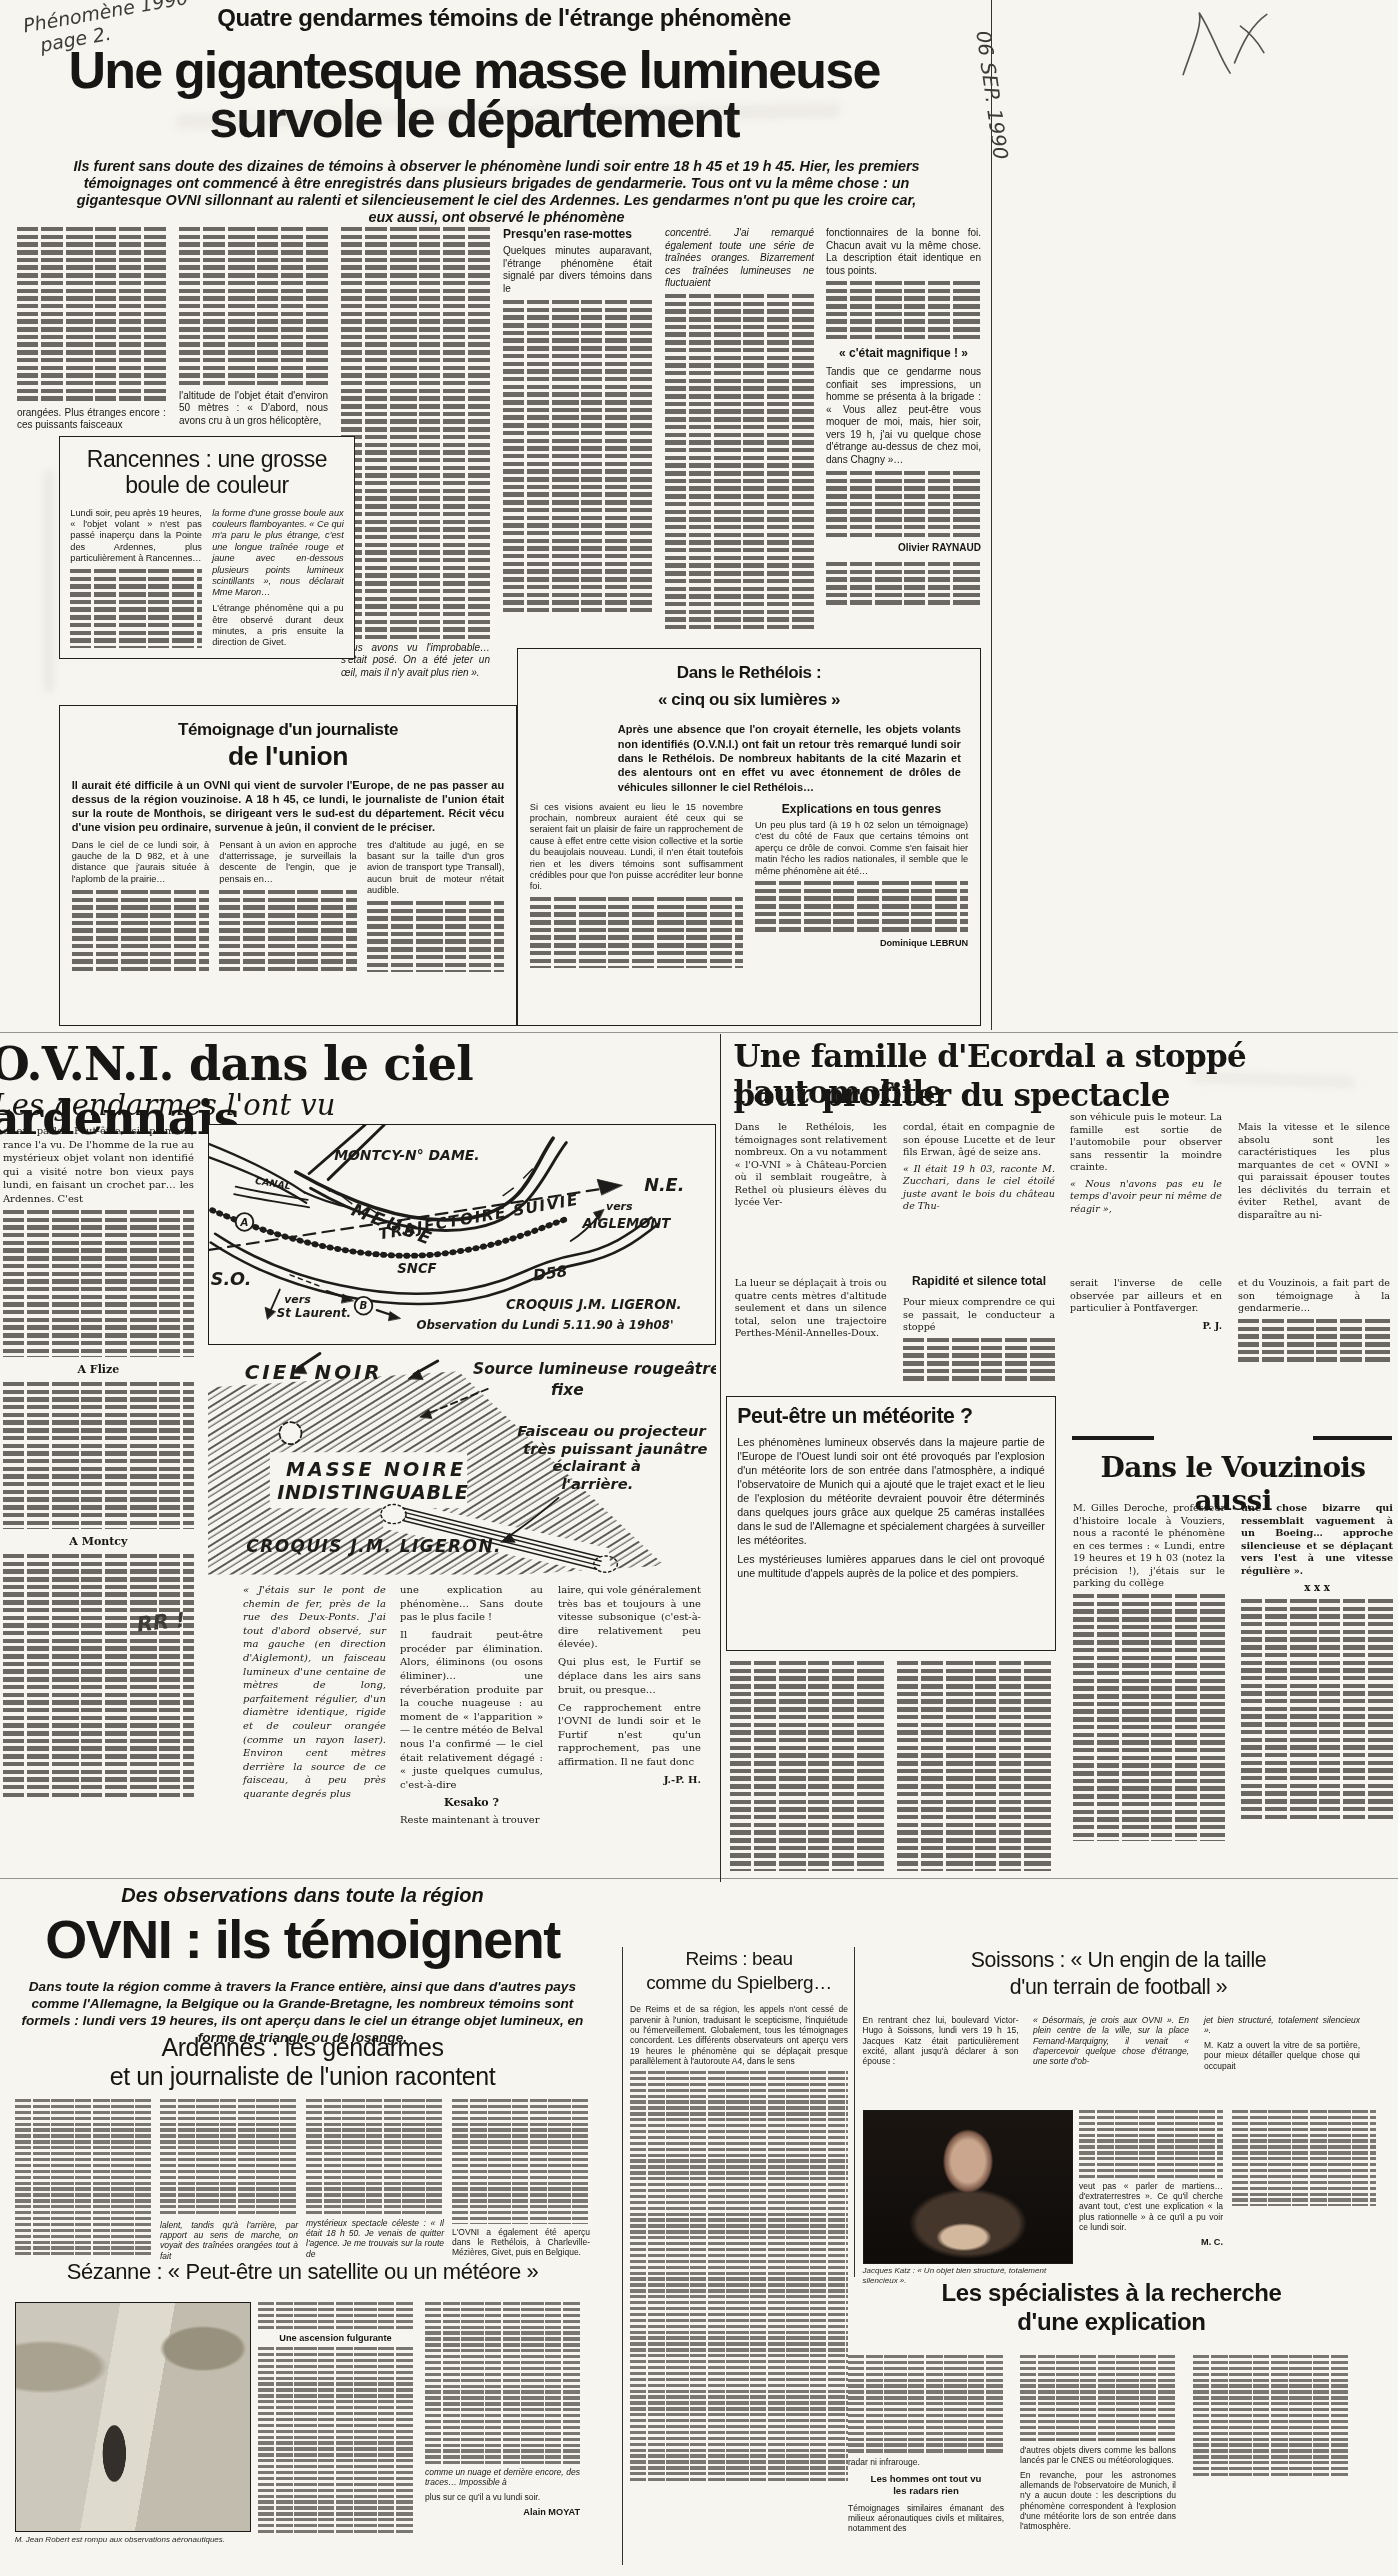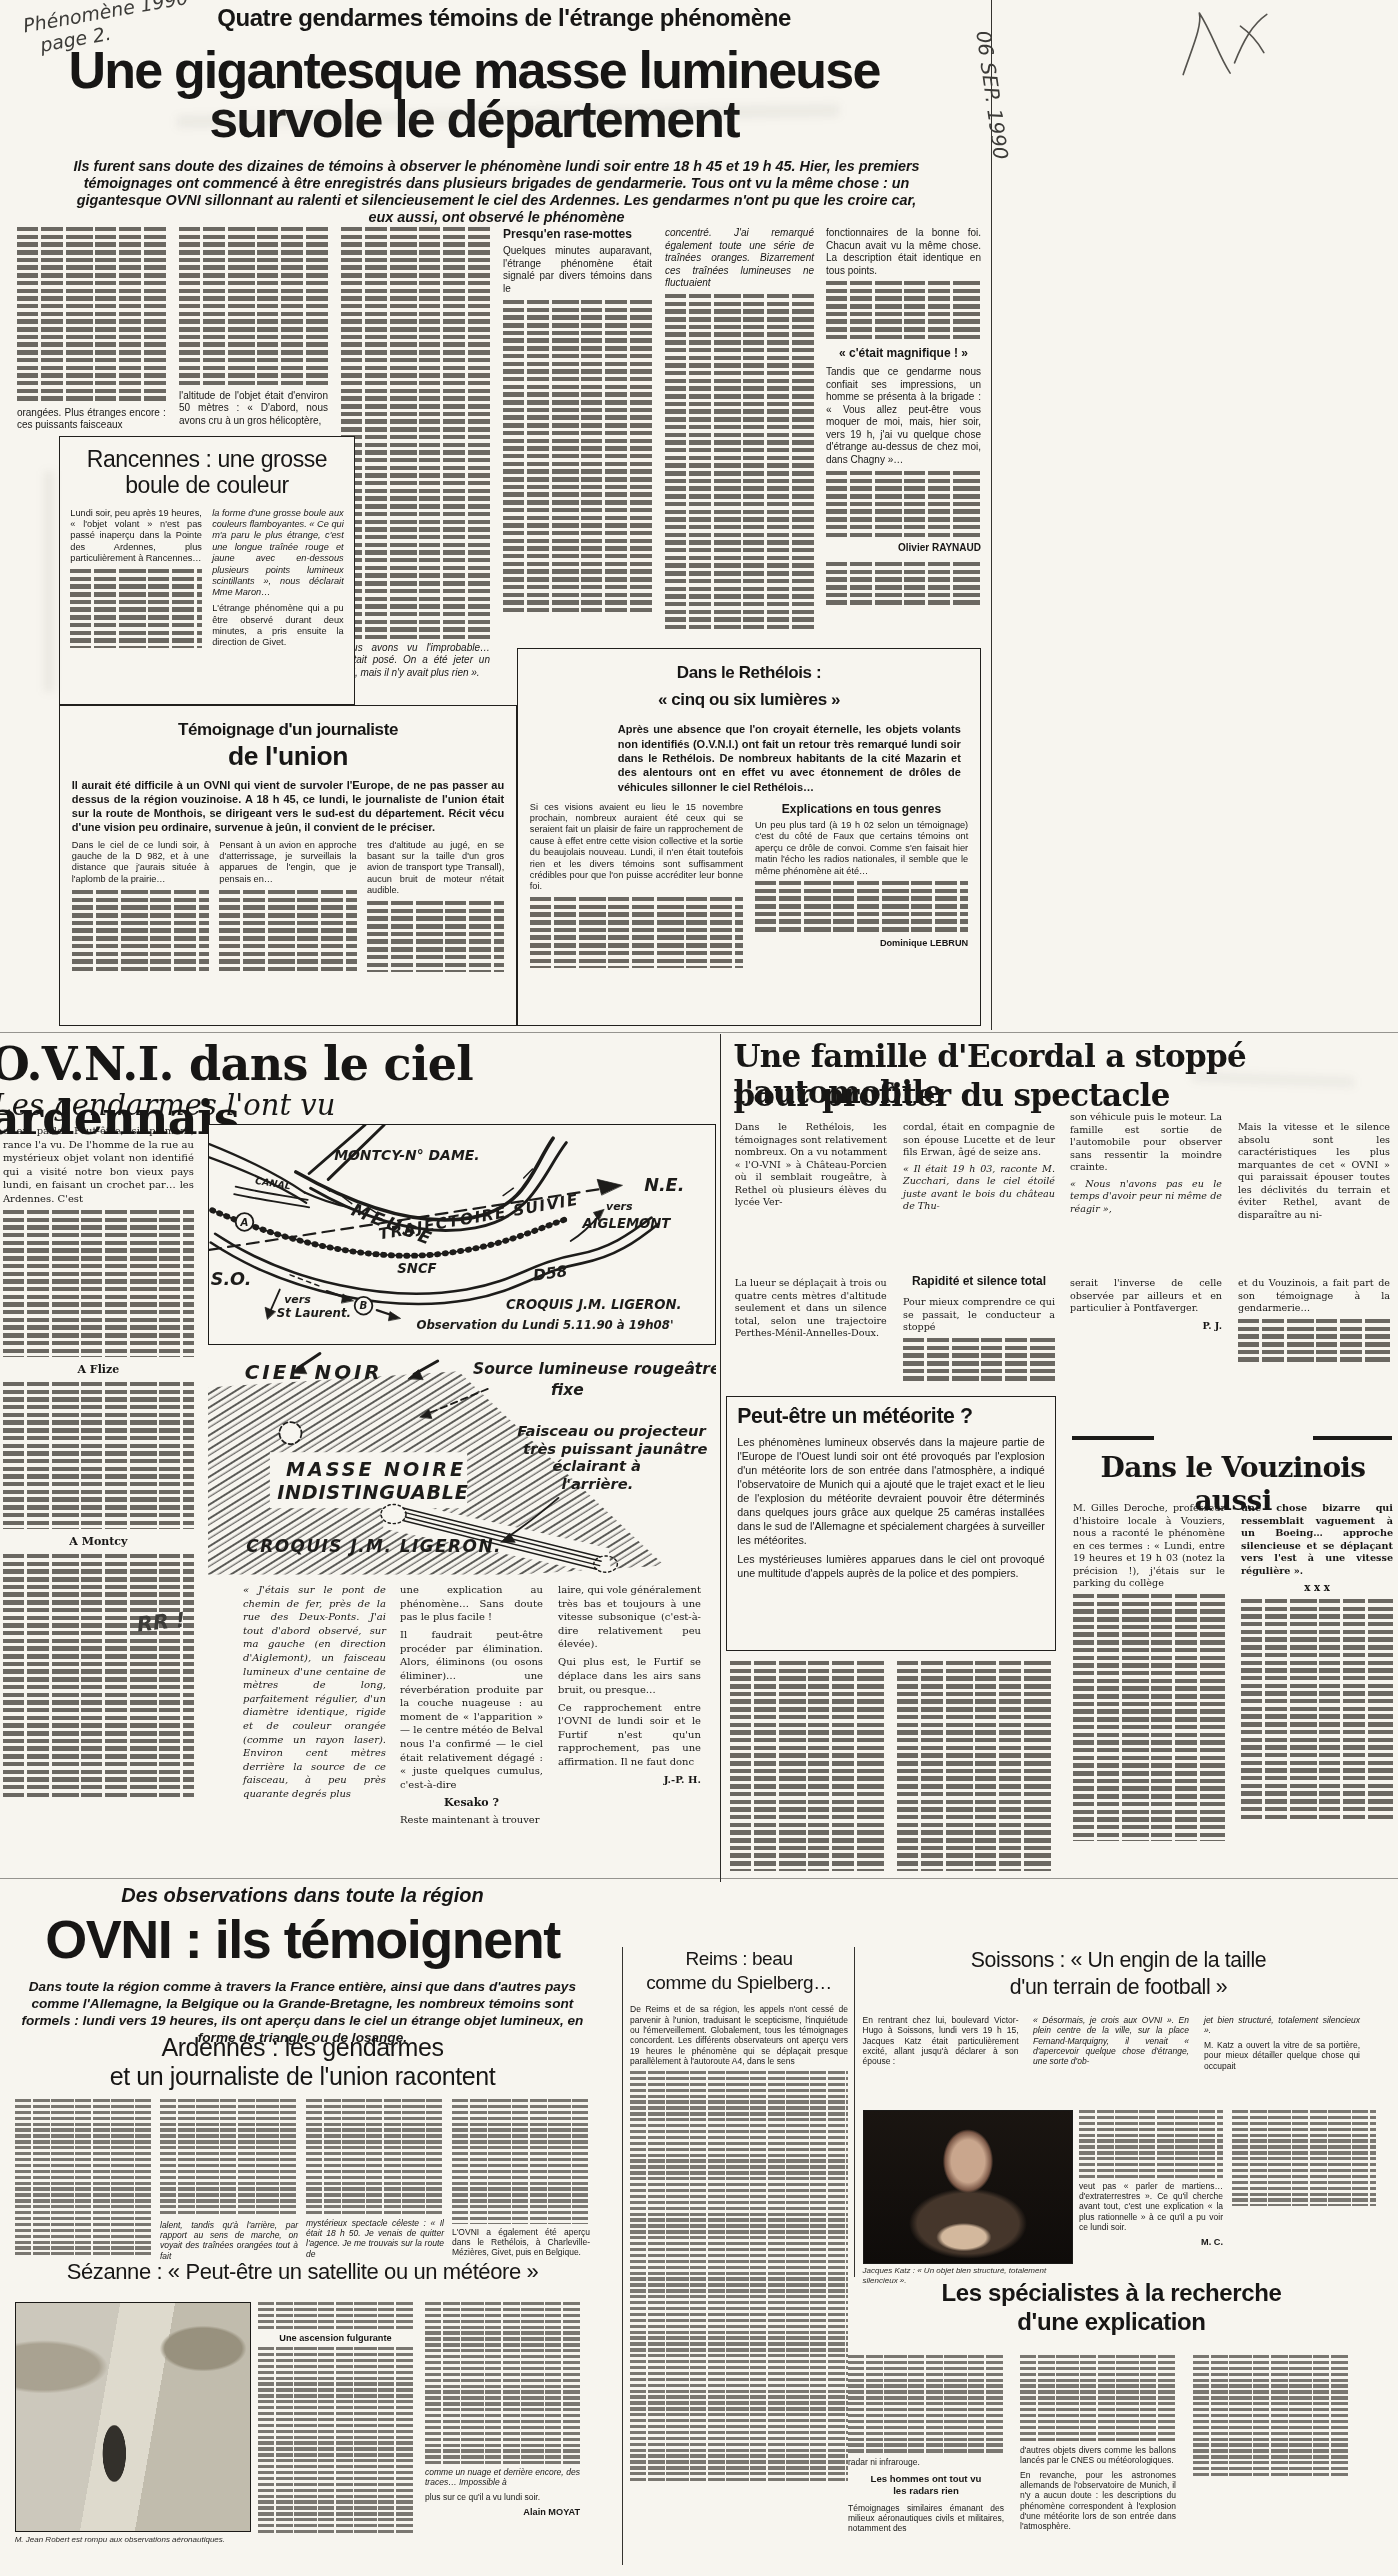--- a/index.html
+++ b/index.html
@@ -100,21 +100,21 @@
     <div class="abs" style="left:815px;top:227px;width:155px;height:408px;">
       <p class="frag s13 jst">fonctionnaires de la bonne foi. Chacun avait vu la même chose. La description était identique en tous points.</p>
       <div class="greek" style="height:59px;"></div>
       <div class="subhd ctr" style="margin:5.9px 0;">« c'était magnifique ! »</div>
       <p class="frag s13 jst">Tandis que ce gendarme nous confiait ses impressions, un homme se présenta à la brigade : « Vous allez peut-être vous moquer de moi, mais, hier soir, vers 19 h, j'ai vu quelque chose d'étrange au-dessus de chez moi, dans Chagny »…</p>
       <div class="greek" style="height:66px;"></div>
       <div class="byline s13" style="margin-top:5.9px;">Olivier RAYNAUD</div>
       <div class="greek" style="height:44px;margin-top:7.4px;"></div>
     </div>
 
-    <div class="box" style="left:48px;top:436px;width:296px;height:269px;padding:8.8px 10.3px;box-sizing:border-box;">
+    <div class="box" style="left:48px;top:436px;width:296px;height:223px;padding:8.8px 10.3px;box-sizing:border-box;">
       <div class="boxhl ctr">
         <div>Rancennes : une grosse</div>
         <div>boule de couleur</div>
       </div>
       <div style="display:flex;gap:10.3px;margin-top:8.8px;">
         <div style="width:50%;">
           <p class="frag s12 jst">Lundi soir, peu après 19 heures, « l'objet volant » n'est pas passé inaperçu dans la Pointe des Ardennes, plus particulièrement à Rancennes…</p>
           <div class="greek" style="height:79px;"></div>
         </div>
         <div style="width:50%;">
@@ -129,21 +129,21 @@
         <div class="boxhlb">Témoignage d'un journaliste</div>
         <div class="boxhlb" style="font-size:26.5px;">de l'union</div>
       </div>
       <p class="frag jst b" style="font-size:11px;line-height:14px;margin-top:7.4px;">Il aurait été difficile à un OVNI qui vient de survoler l'Europe, de ne pas passer au dessus de la région vouzinoise. A 18 h 45, ce lundi, le journaliste de l'union était sur la route de Monthois, se dirigeant vers le sud-est du département. Récit vécu d'une vision peu ordinaire, survenue à jeûn, il convient de le préciser.</p>
       <div style="display:flex;gap:10.3px;margin-top:5.9px;">
         <div style="width:33%;">
           <p class="frag s12 jst">Dans le ciel de ce lundi soir, à gauche de la D 982, et à une distance que j'aurais située à l'aplomb de la prairie…</p>
           <div class="greek" style="height:81px;"></div>
         </div>
         <div style="width:33%;">
-          <p class="frag s12 jst">Pensant à un avion en approche d'atterrissage, je surveillais la apparues de l'engin, que je pensais en…</p>
+          <p class="frag s12 jst">Pensant à un avion en approche d'atterrissage, je surveillais la descente de l'engin, que je pensais en…</p>
           <div class="greek" style="height:81px;"></div>
         </div>
         <div style="width:33%;">
           <p class="frag s12 jst">tres d'altitude au jugé, en se basant sur la taille d'un gros avion de transport type Transall), aucun bruit de moteur n'était audible.</p>
           <div class="greek" style="height:71px;"></div>
         </div>
       </div>
     </div>
 
     <div class="box" style="left:506px;top:648px;width:464px;height:378px;padding:10.3px 11.8px;box-sizing:border-box;">

